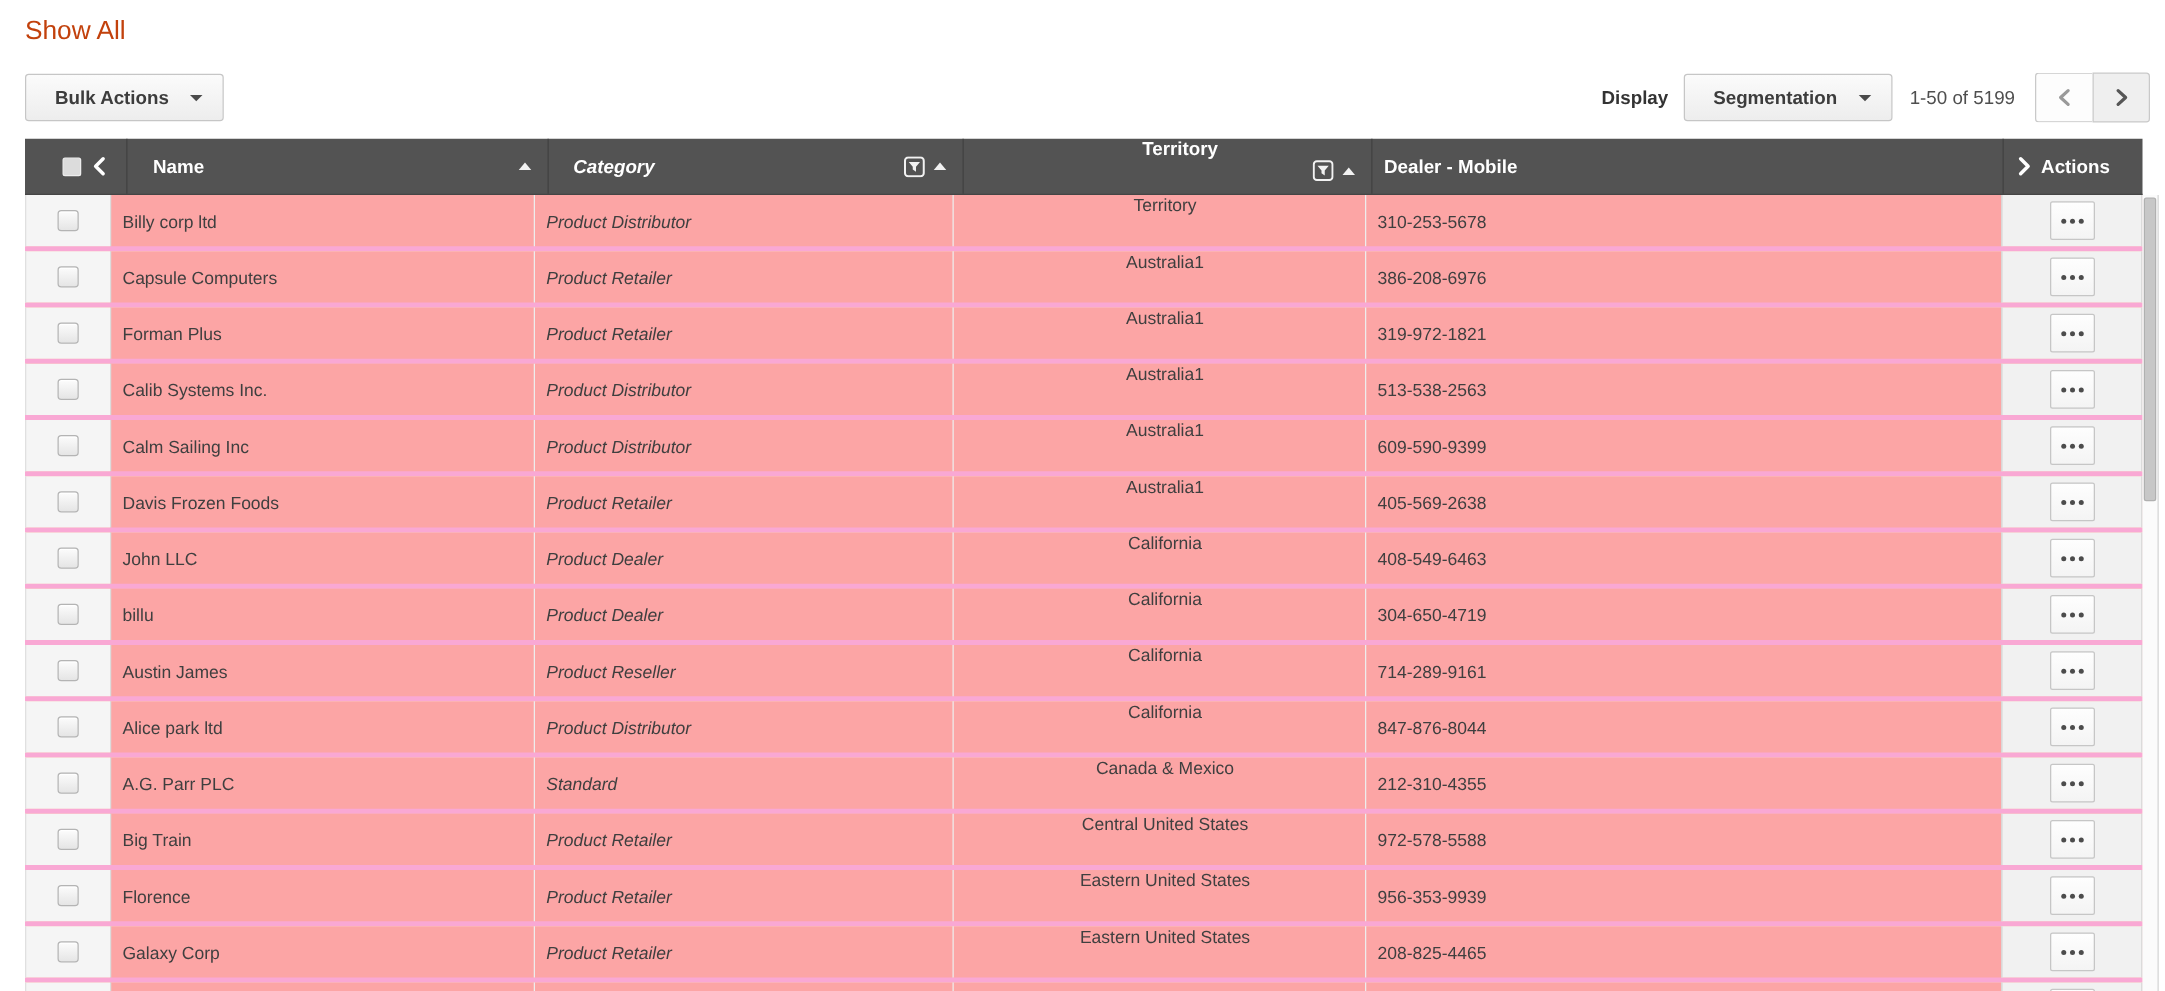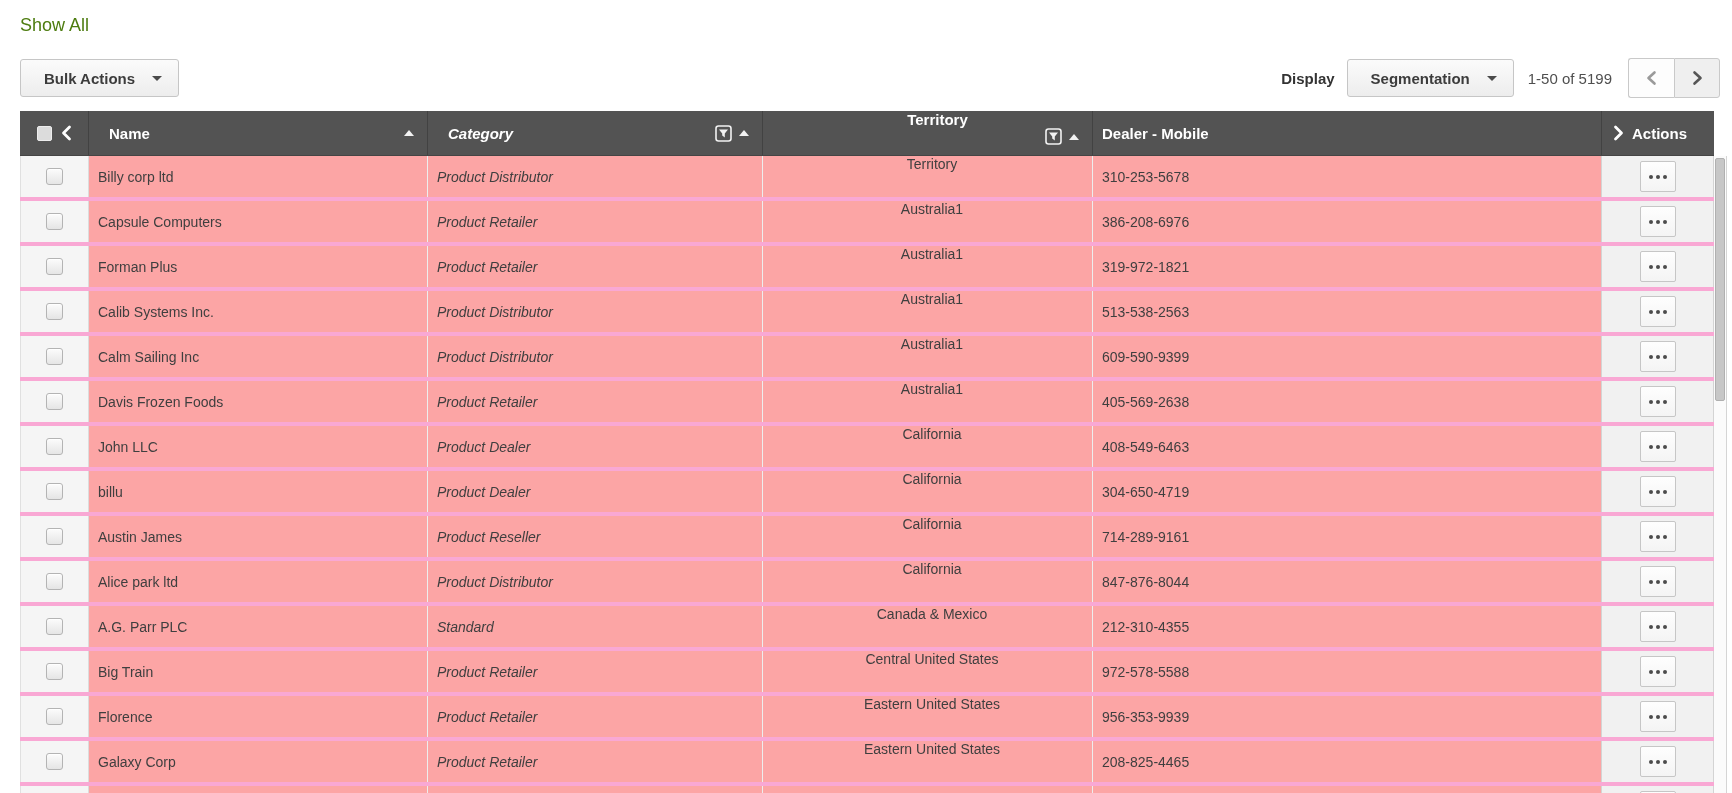--- a/index.html
+++ b/index.html
@@ -7,21 +7,21 @@
   body {
     width: 1732px; height: 793px; overflow: hidden;
     background: #ffffff;
     font-family: "Liberation Sans", sans-serif;
     -webkit-font-smoothing: antialiased;
   }
 
   
   .page-title {
     margin: 12px 0 0 20px;
-    font-size: 18px; font-weight: 400; color: #4d7c0f;
+    font-size: 21px; font-weight: 400; color: #c2410c;
     line-height: 26px;
   }
 
   
   .toolbar {
     margin: 20px 12px 0 20px;
     height: 40px;
     display: flex; align-items: center; justify-content: space-between;
   }
   .btn-dropdown {
@@ -51,20 +51,21 @@
   .pager-btn.prev { border-radius: 3px 0 0 3px; border-right: none; }
   .pager-btn.next { border-radius: 0 3px 3px 0; background: #efefef; }
 
   
   .table-wrap { margin: 13px 0 0 20px; width: 1707px; }
 
   .thead {
     display: flex; height: 45px; width: 1694px;
     background: #535353;
     border-bottom: 1px solid #454545;
+    padding-left: 14px;
   }
   .th {
     display: flex; align-items: center;
     color: #fff; font-size: 15px; font-weight: bold;
     padding-left: 20px;
     border-left: 1px solid #424242;
     position: relative;
     cursor: pointer;
   }
   .th:first-child { border-left: none; }

